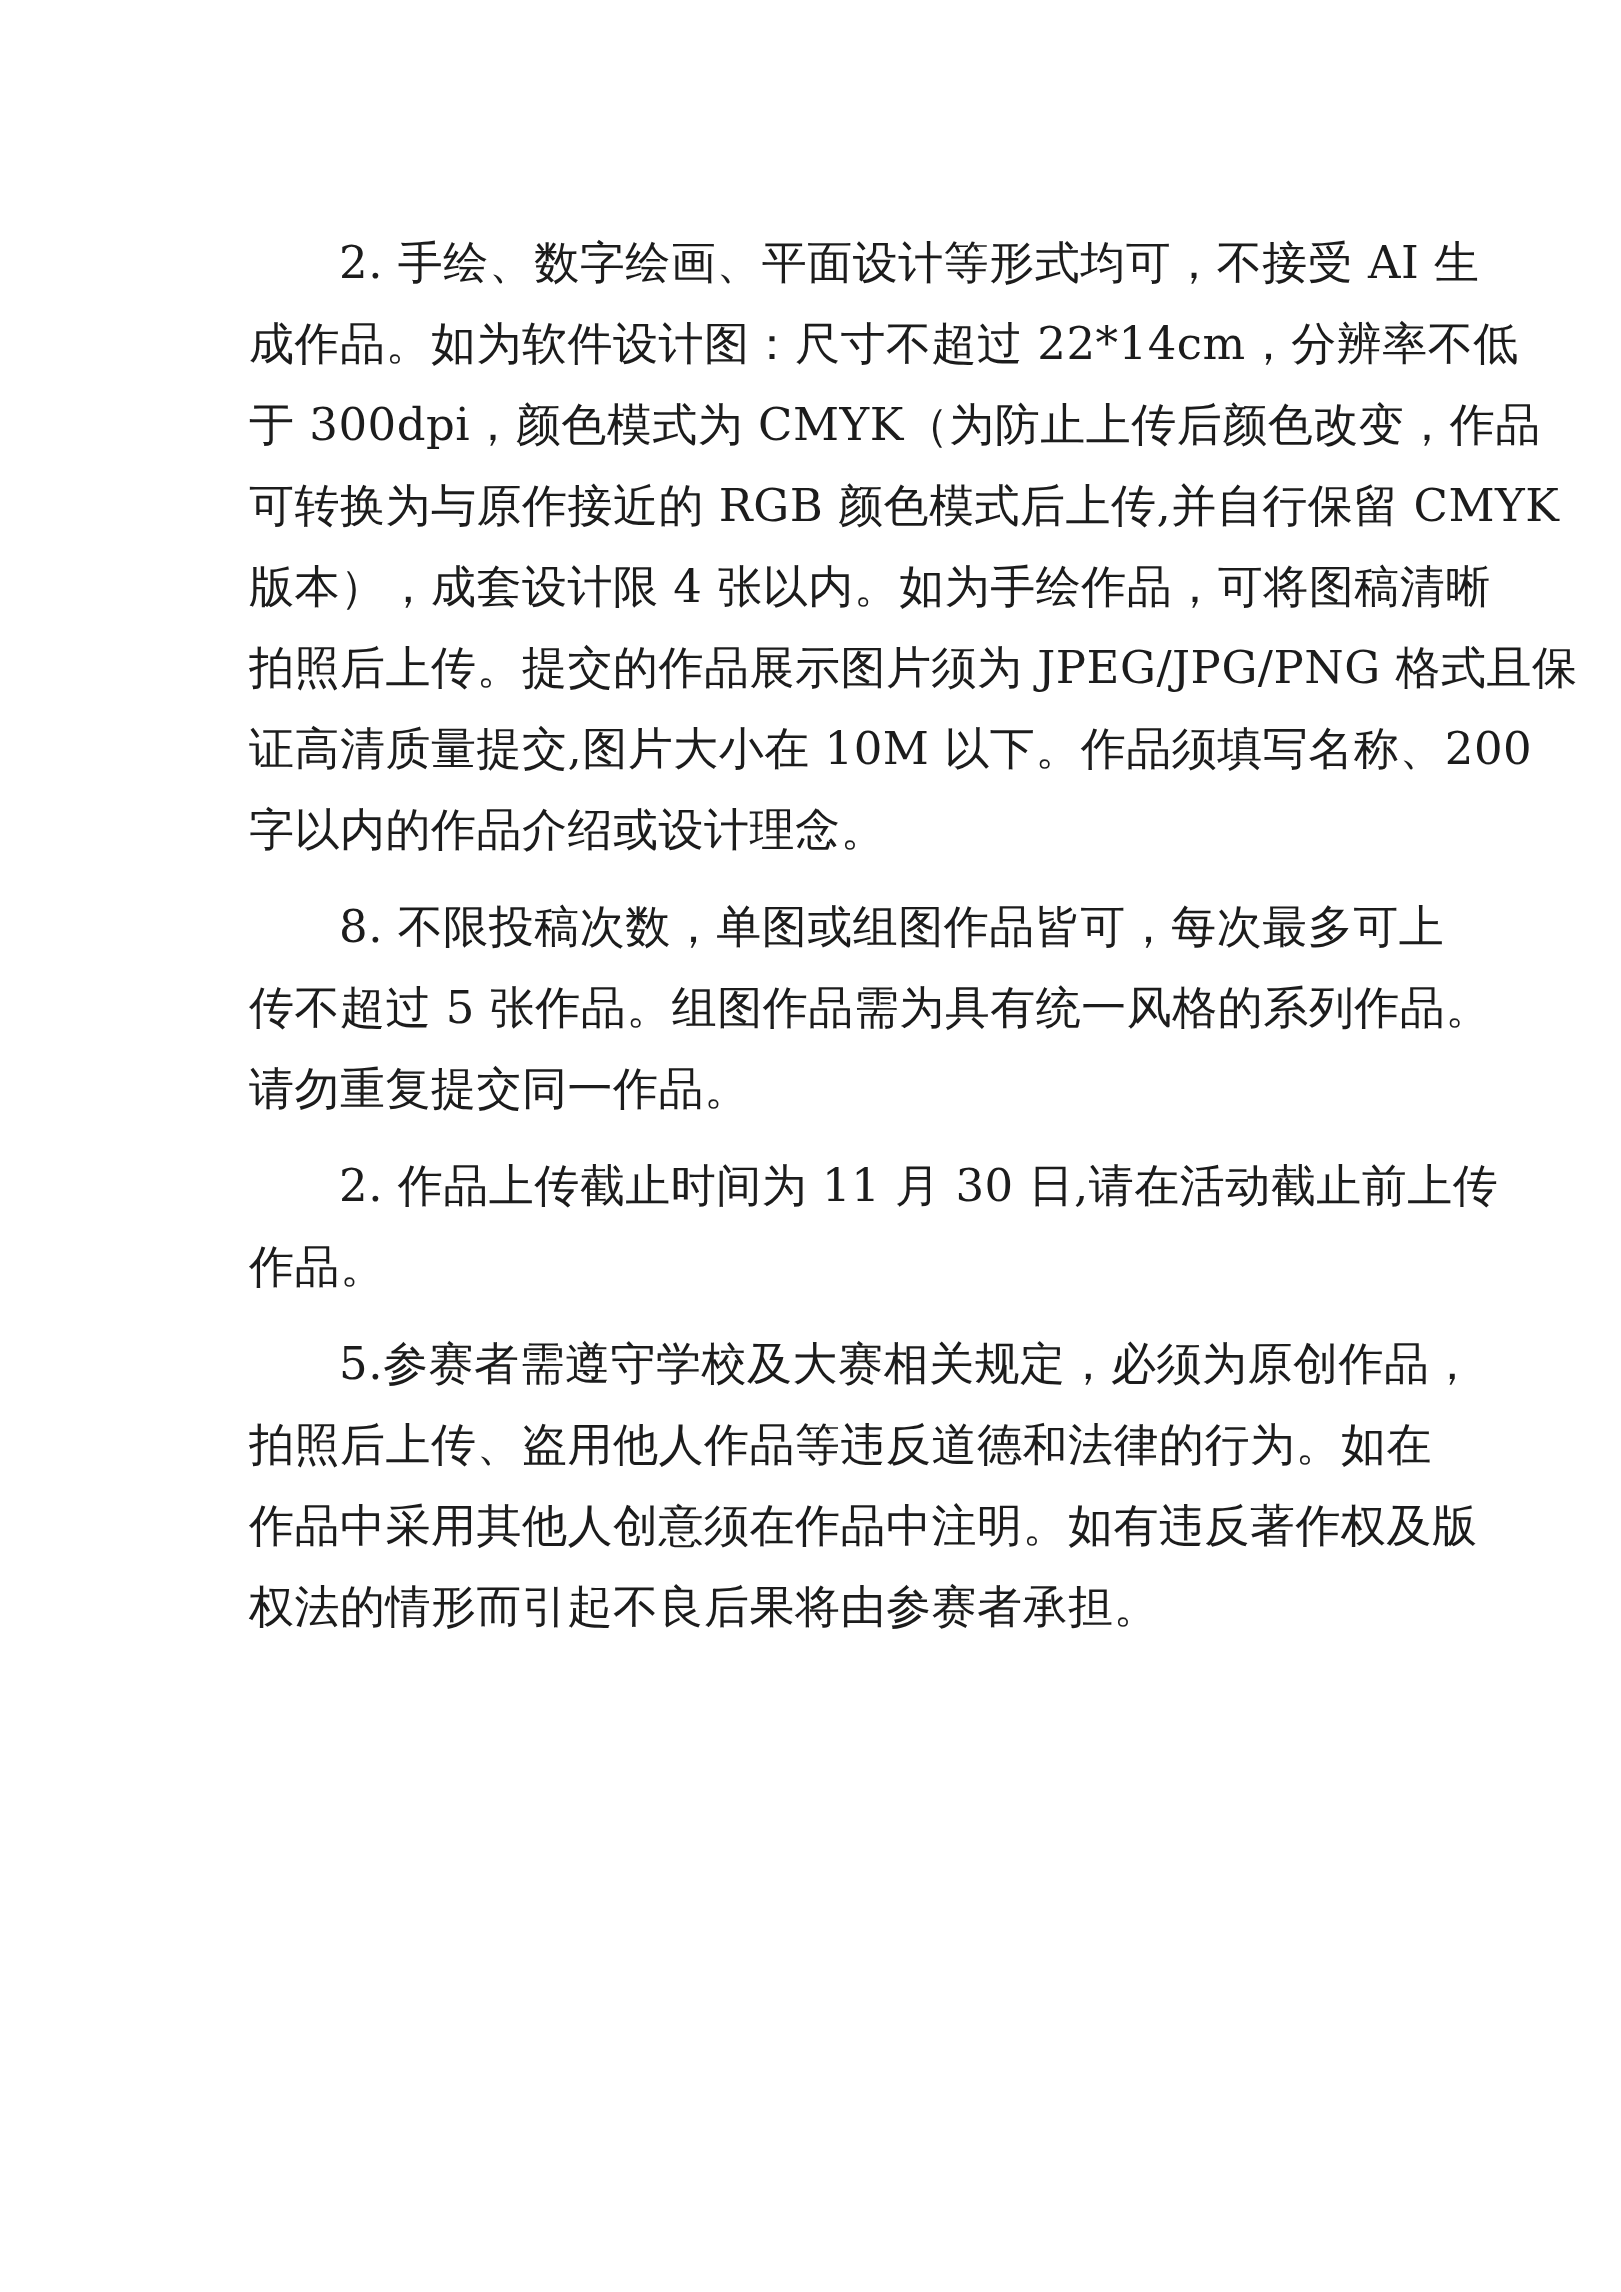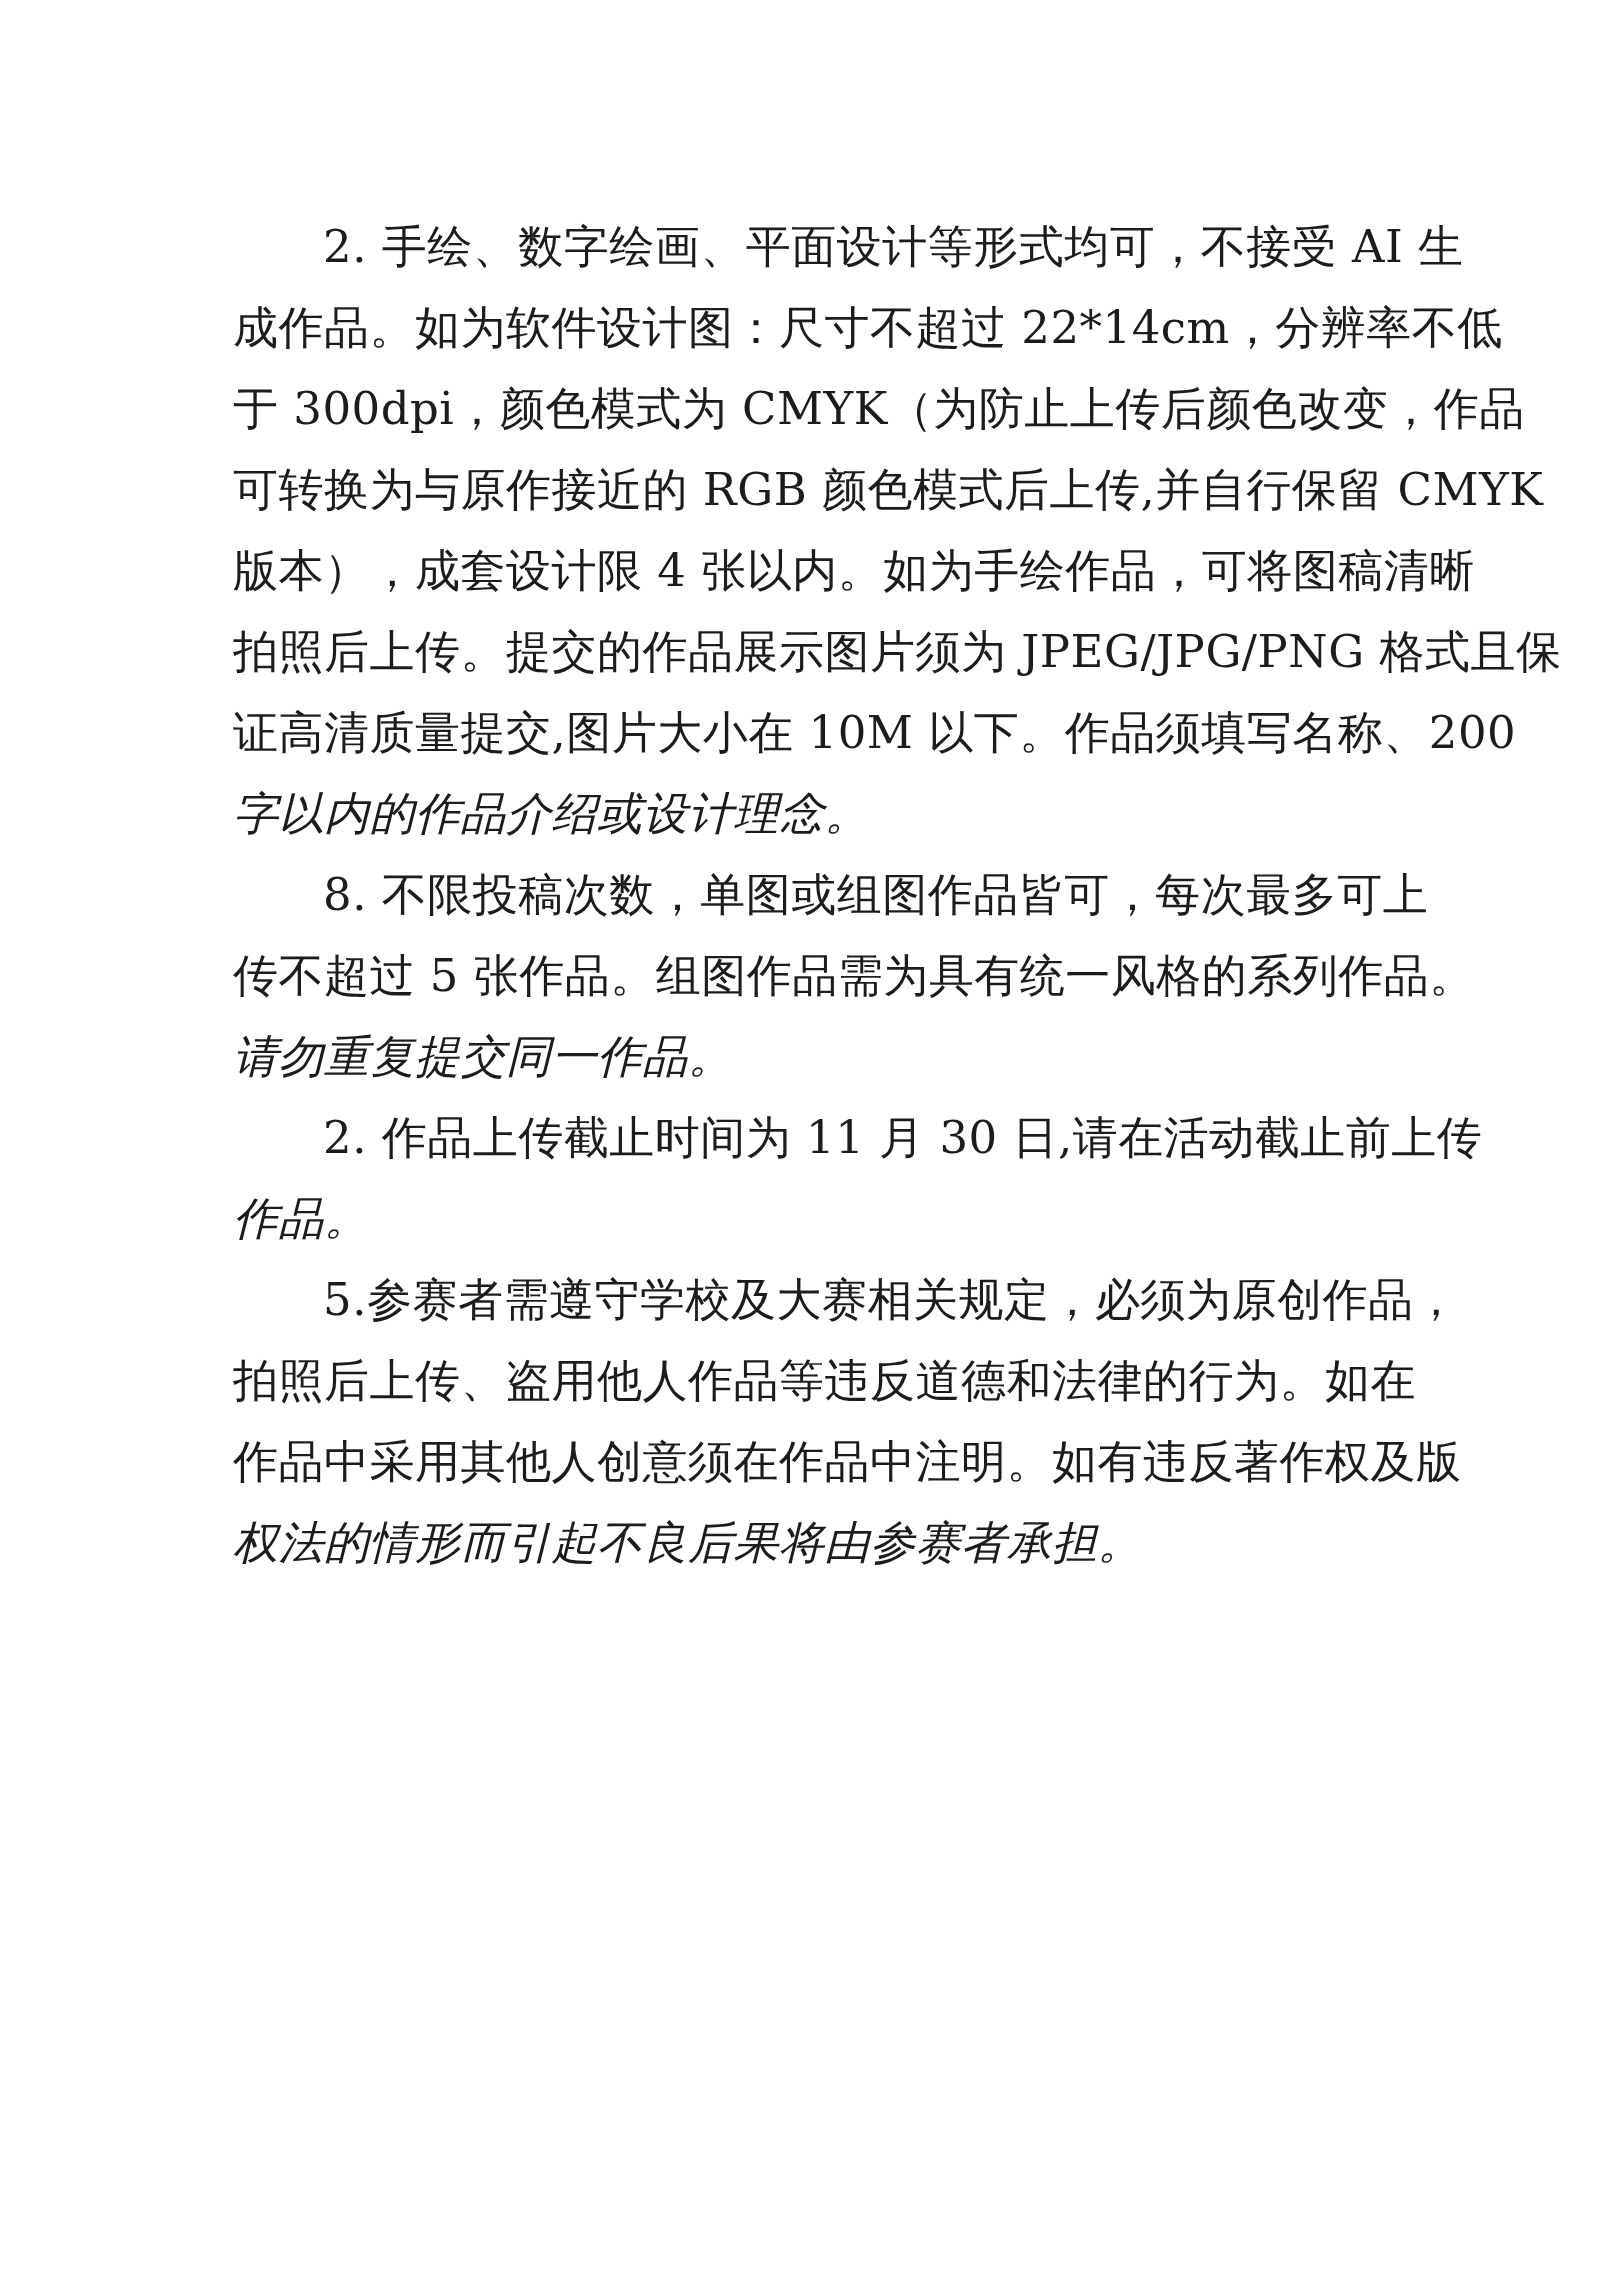--- a/index.html
+++ b/index.html
@@ -18,41 +18,40 @@
     position: absolute;
     left: 233px;
     top: 206px;
     width: 1157px;
     font-family: "DejaVu Serif", "Liberation Serif", serif;
     font-size: 45px;
     color: #1c1c1c;
     font-weight: 400;
   }
   .para {
-    margin: 0;
+    margin: 16px;
     padding: 0;
   }
   .line {
     display: block;
     line-height: 81px;
     height: 81px;
     white-space: nowrap;
     text-align: justify;
     
     text-align-last: justify;
     letter-spacing: 0.5px;
   }
   .line.first {
     text-indent: 90px;
   }
   .line.last {
     text-align: left;
     text-align-last: left;
     white-space: normal;
-    font-style: italic;
   }
 </style>
 </head>
 <body>
 
 <div class="page" style="background: rgb(255, 255, 255);">
   <div class="text-block" id="text-block" style="color: rgb(28, 28, 28);">
       <div class="para">
         <div class="line first">2. 手绘、数字绘画、平面设计等形式均可，不接受 AI 生</div>
         <div class="line">成作品。如为软件设计图：尺寸不超过 22*14cm，分辨率不低</div>

